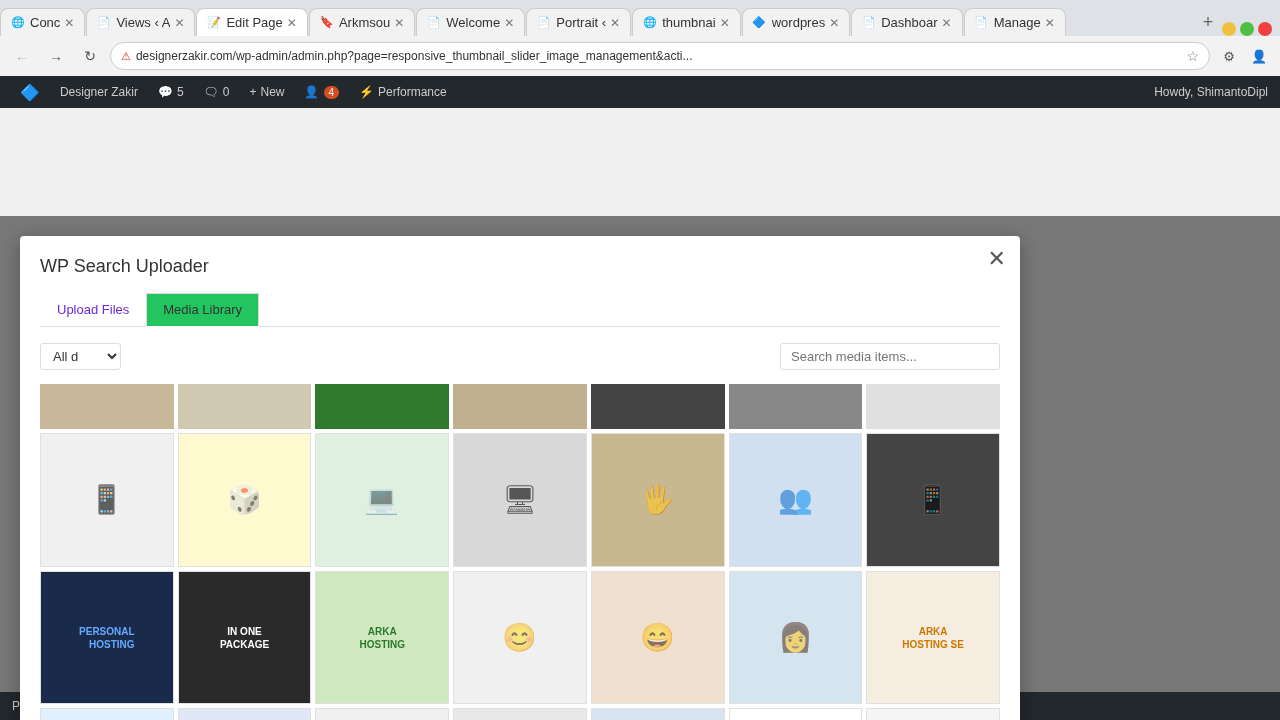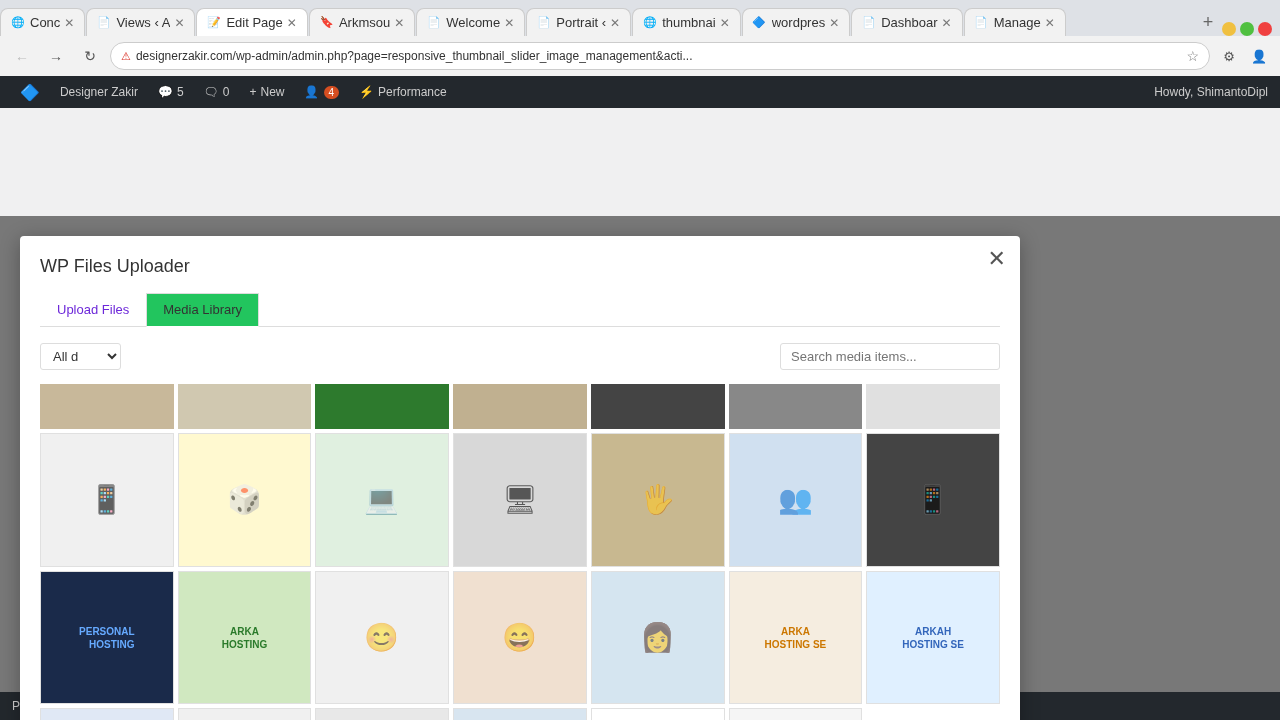--- a/index.html
+++ b/index.html
@@ -171,21 +171,21 @@
     <span>Performance</span>
   </div>
   <div class="wp-admin-right">Howdy, ShimantoDipl</div>
 </div>
 
 <div style="background:#f0f0f1; position:relative; height:calc(720px - 108px - 28px);">
 
   <div class="modal-overlay">
     <div class="modal">
 
-      <h2 class="modal-title">WP Files Uploader</h2>
+      <h2 class="modal-title">WP Search Uploader</h2>
       <button class="modal-close">✕</button>
 
       <div class="modal-tabs">
         <div class="modal-tab">
           <span>Upload Files</span>
         </div>
         <div class="modal-tab active">
           <span>Media Library</span>
         </div>
       </div>
@@ -224,20 +224,21 @@
             <div style="background: rgb(200, 184, 144); aspect-ratio: 1 / 1; overflow: hidden; cursor: pointer; display: flex; align-items: center; justify-content: center; flex-direction: column; border: 1px solid rgb(224, 224, 224);">
               <div style="font-size: 28px; opacity: 0.6;">🖐</div>
             </div>
             <div style="background: rgb(208, 224, 240); aspect-ratio: 1 / 1; overflow: hidden; cursor: pointer; display: flex; align-items: center; justify-content: center; flex-direction: column; border: 1px solid rgb(224, 224, 224);">
               <div style="font-size: 28px; opacity: 0.6;">👥</div>
             </div>
             <div style="background: rgb(68, 68, 68); aspect-ratio: 1 / 1; overflow: hidden; cursor: pointer; display: flex; align-items: center; justify-content: center; flex-direction: column; border: 1px solid rgb(224, 224, 224);">
               <div style="font-size: 28px; opacity: 0.6;">📱</div>
             </div>
             <div style="background: rgb(26, 42, 74); aspect-ratio: 1 / 1; overflow: hidden; cursor: pointer; display: flex; align-items: center; justify-content: center; flex-direction: column; border: 1px solid rgb(224, 224, 224); font-size: 10px; font-weight: bold; color: rgb(102, 170, 255); text-align: right; padding: 4px; line-height: 1.3;">PERSONAL<br>HOSTING</div>
+            <div style="background: rgb(42, 42, 42); aspect-ratio: 1 / 1; overflow: hidden; cursor: pointer; display: flex; align-items: center; justify-content: center; flex-direction: column; border: 1px solid rgb(224, 224, 224); font-size: 10px; font-weight: bold; color: rgb(255, 255, 255); text-align: center; padding: 4px; line-height: 1.3;">IN ONE<br>PACKAGE</div>
             <div style="background: rgb(208, 232, 192); aspect-ratio: 1 / 1; overflow: hidden; cursor: pointer; display: flex; align-items: center; justify-content: center; flex-direction: column; border: 1px solid rgb(224, 224, 224); font-size: 10px; font-weight: bold; color: rgb(42, 122, 42); text-align: center; padding: 4px; line-height: 1.3;">ARKA<br>HOSTING</div>
             <div style="background: rgb(240, 240, 240); aspect-ratio: 1 / 1; overflow: hidden; cursor: pointer; display: flex; align-items: center; justify-content: center; flex-direction: column; border: 1px solid rgb(224, 224, 224);">
               <div style="font-size: 28px; opacity: 0.6;">😊</div>
             </div>
             <div style="background: rgb(240, 224, 208); aspect-ratio: 1 / 1; overflow: hidden; cursor: pointer; display: flex; align-items: center; justify-content: center; flex-direction: column; border: 1px solid rgb(224, 224, 224);">
               <div style="font-size: 28px; opacity: 0.6;">😄</div>
             </div>
             <div style="background: rgb(213, 229, 240); aspect-ratio: 1 / 1; overflow: hidden; cursor: pointer; display: flex; align-items: center; justify-content: center; flex-direction: column; border: 1px solid rgb(224, 224, 224);">
               <div style="font-size: 28px; opacity: 0.6;">👩</div>
             </div>

